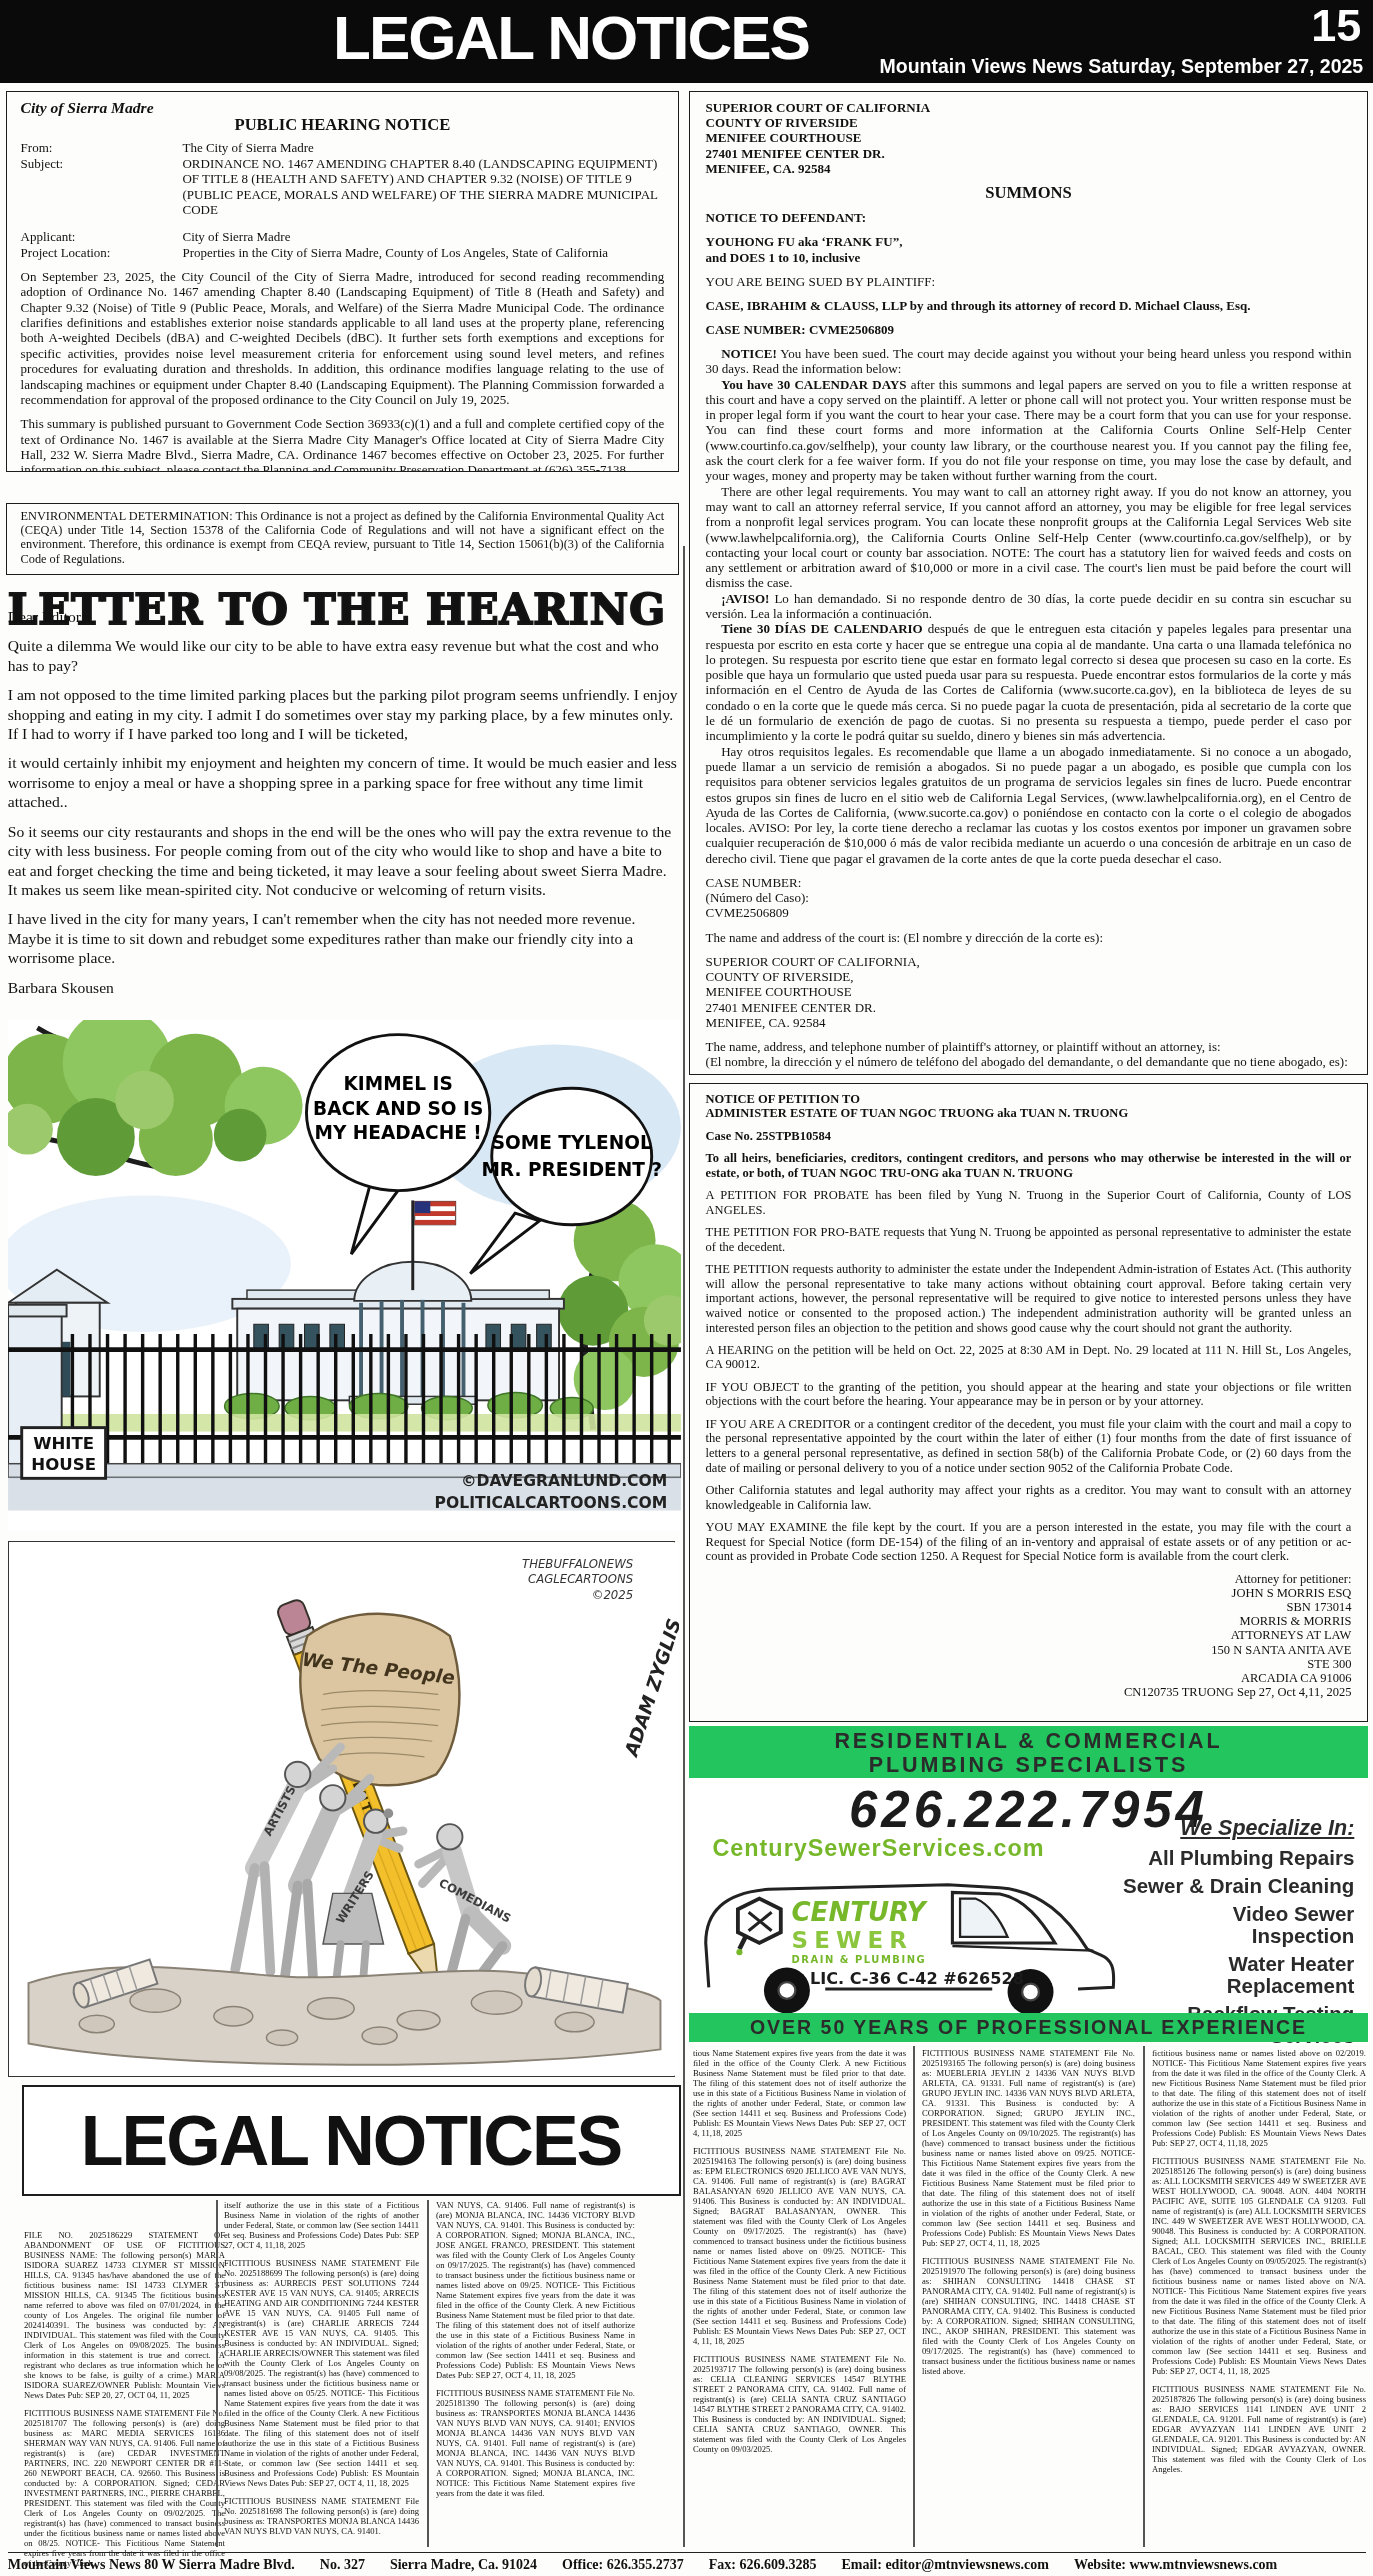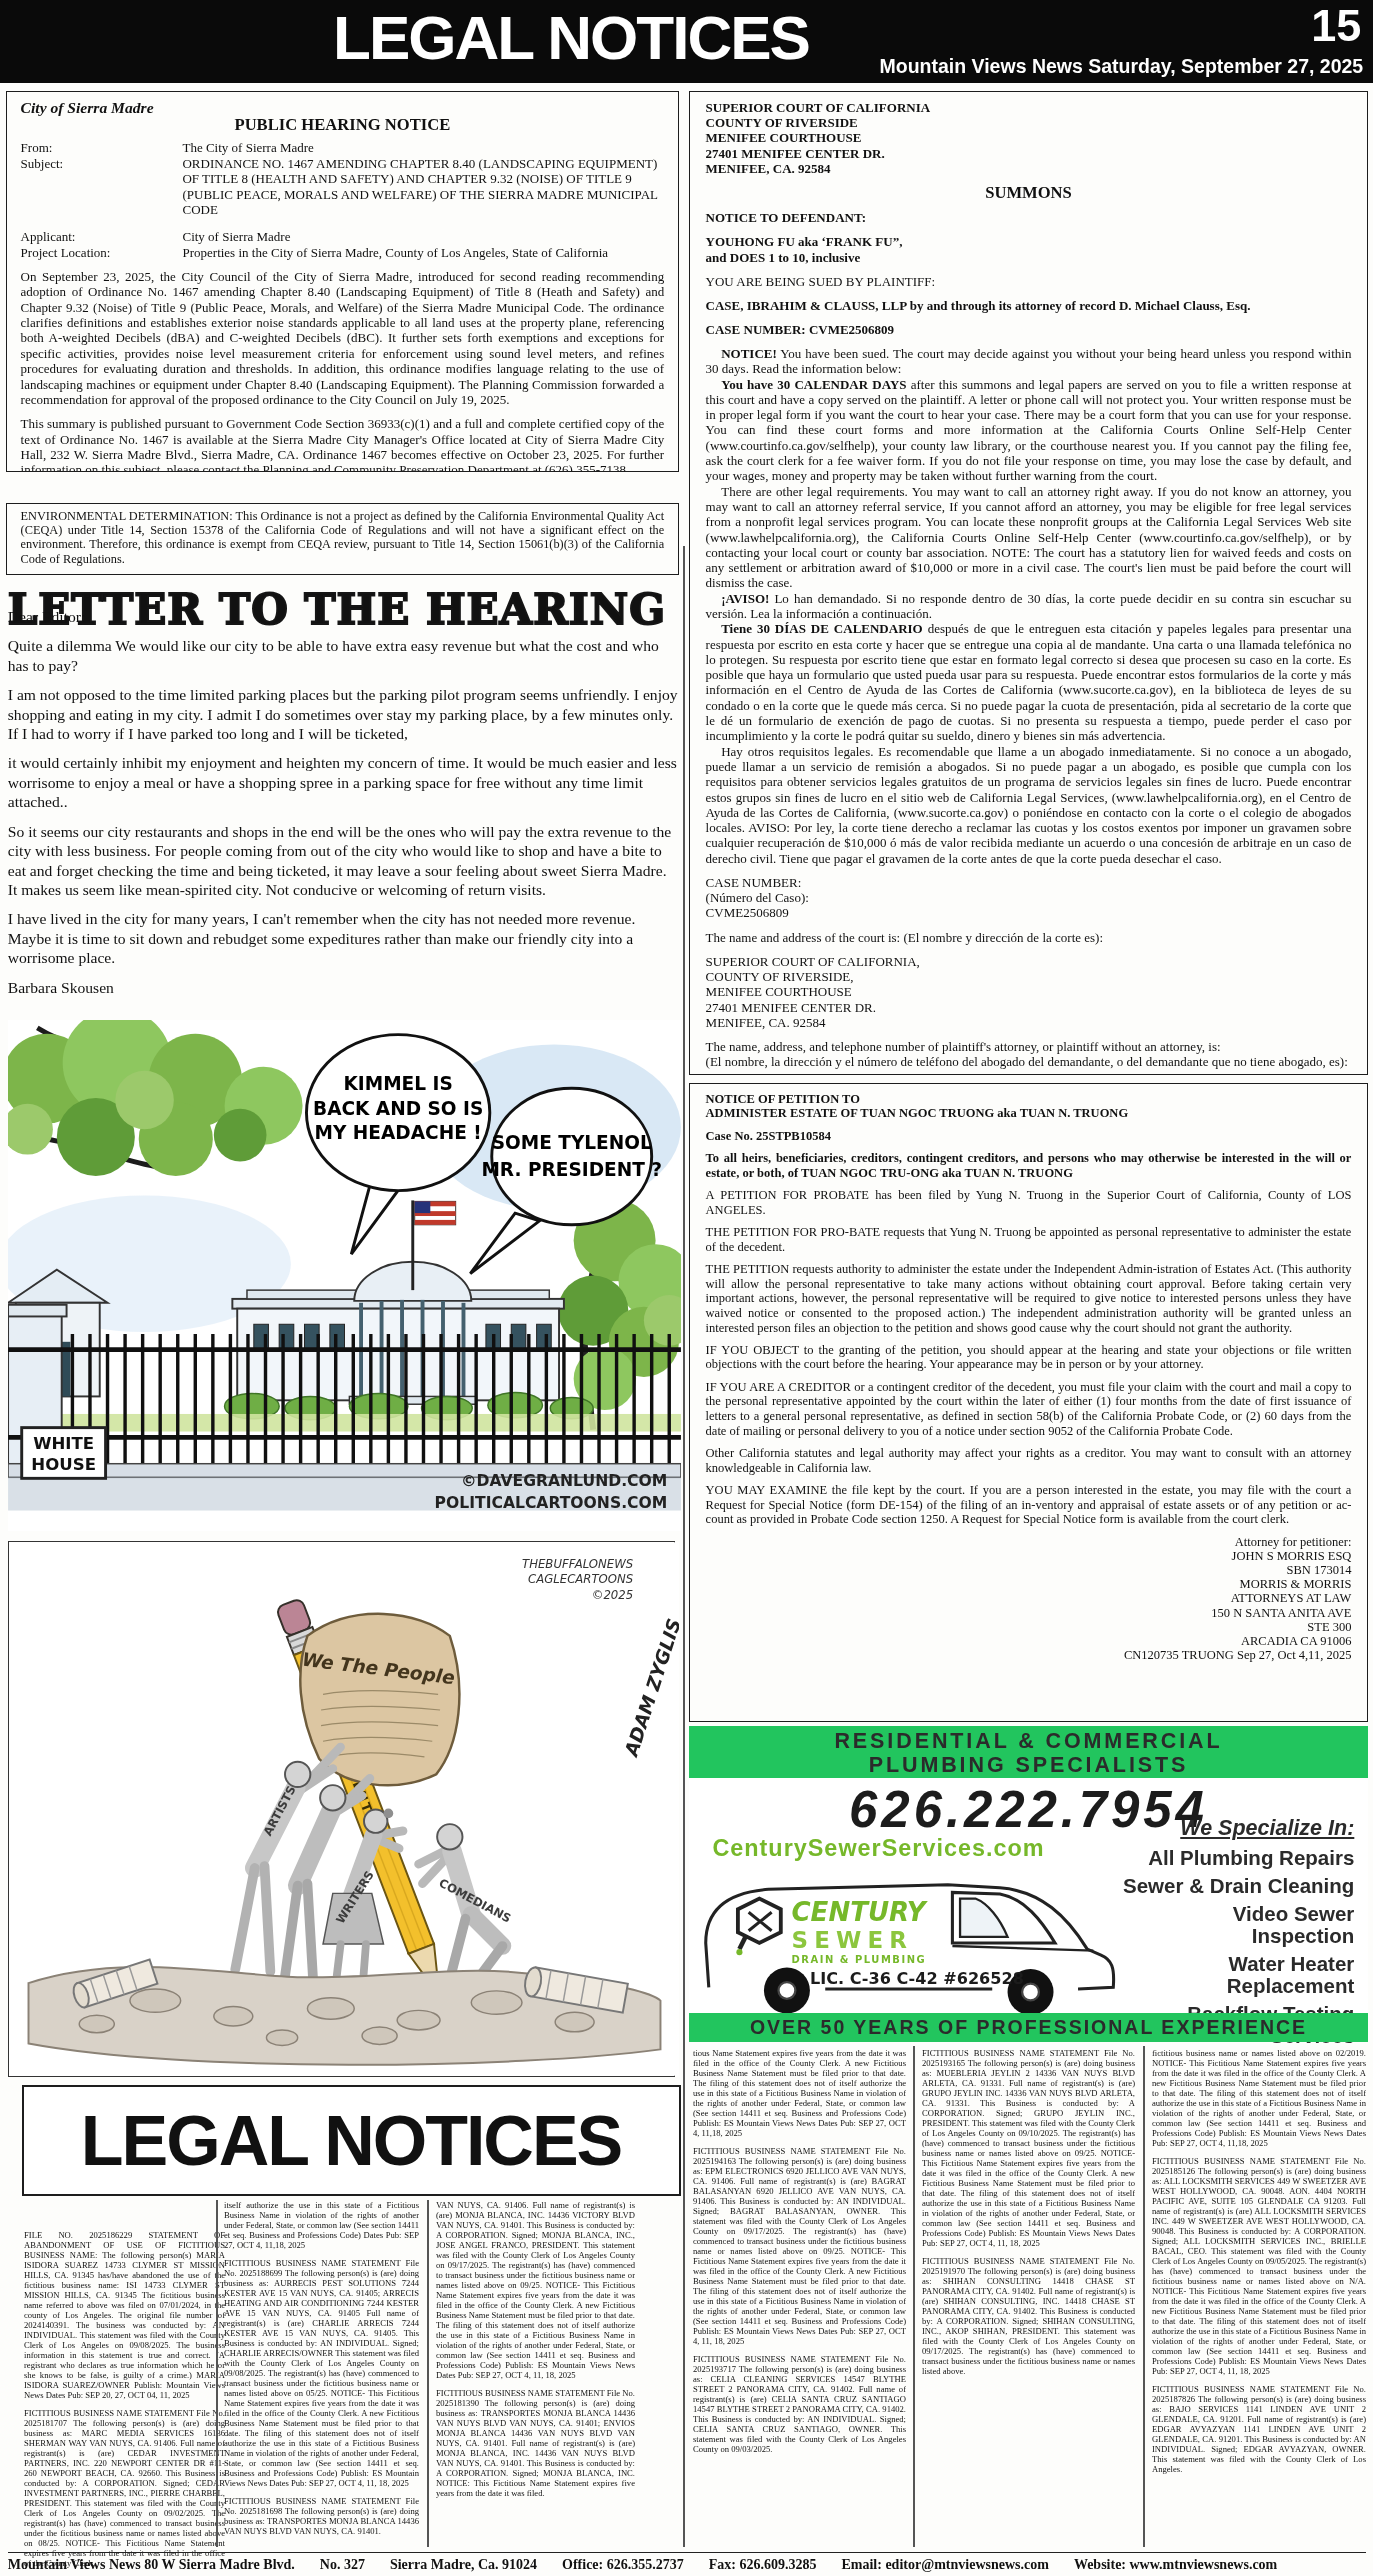--- a/index.html
+++ b/index.html
@@ -429,20 +429,21 @@
     <div class="b">
         <div>NOTICE OF PETITION TO</div>
         <div>ADMINISTER ESTATE OF TUAN NGOC TRUONG aka TUAN N. TRUONG</div>
       </div>
     <div class="b" style="margin:7.8px 0;">Case No. 25STPB10584</div>
     <p class="b">To all heirs, beneficiaries, creditors, contingent creditors, and persons who may otherwise be interested in the will or estate, or both, of TUAN NGOC TRU-ONG aka TUAN N. TRUONG</p>
     <div>
         <p>A PETITION FOR PROBATE has been filed by Yung N. Truong in the Superior Court of California, County of LOS ANGELES.</p>
         <p>THE PETITION FOR PRO-BATE requests that Yung N. Truong be appointed as personal representative to administer the estate of the decedent.</p>
         <p>THE PETITION requests authority to administer the estate under the Independent Admin-istration of Estates Act. (This authority will allow the personal representative to take many actions without obtaining court approval. Before taking certain very important actions, however, the personal representative will be required to give notice to interested persons unless they have waived notice or consented to the proposed action.) The independent administration authority will be granted unless an interested person files an objection to the petition and shows good cause why the court should not grant the authority.</p>
+        <p>A HEARING on the petition will be held on Oct. 22, 2025 at 8:30 AM in Dept. No. 29 located at 111 N. Hill St., Los Angeles, CA 90012.</p>
         <p>IF YOU OBJECT to the granting of the petition, you should appear at the hearing and state your objections or file written objections with the court before the hearing. Your appearance may be in person or by your attorney.</p>
         <p>IF YOU ARE A CREDITOR or a contingent creditor of the decedent, you must file your claim with the court and mail a copy to the personal representative appointed by the court within the later of either (1) four months from the date of first issuance of letters to a general personal representative, as defined in section 58(b) of the California Probate Code, or (2) 60 days from the date of mailing or personal delivery to you of a notice under section 9052 of the California Probate Code.</p>
         <p>Other California statutes and legal authority may affect your rights as a creditor. You may want to consult with an attorney knowledgeable in California law.</p>
         <p>YOU MAY EXAMINE the file kept by the court. If you are a person interested in the estate, you may file with the court a Request for Special Notice (form DE-154) of the filing of an in-ventory and appraisal of estate assets or of any petition or ac-count as provided in Probate Code section 1250. A Request for Special Notice form is available from the court clerk.</p>
       </div>
     <div class="pet-att">
         <div>Attorney for petitioner:</div>
         <div>JOHN S MORRIS ESQ</div>
         <div>SBN 173014</div>
         <div>MORRIS &amp; MORRIS</div>

